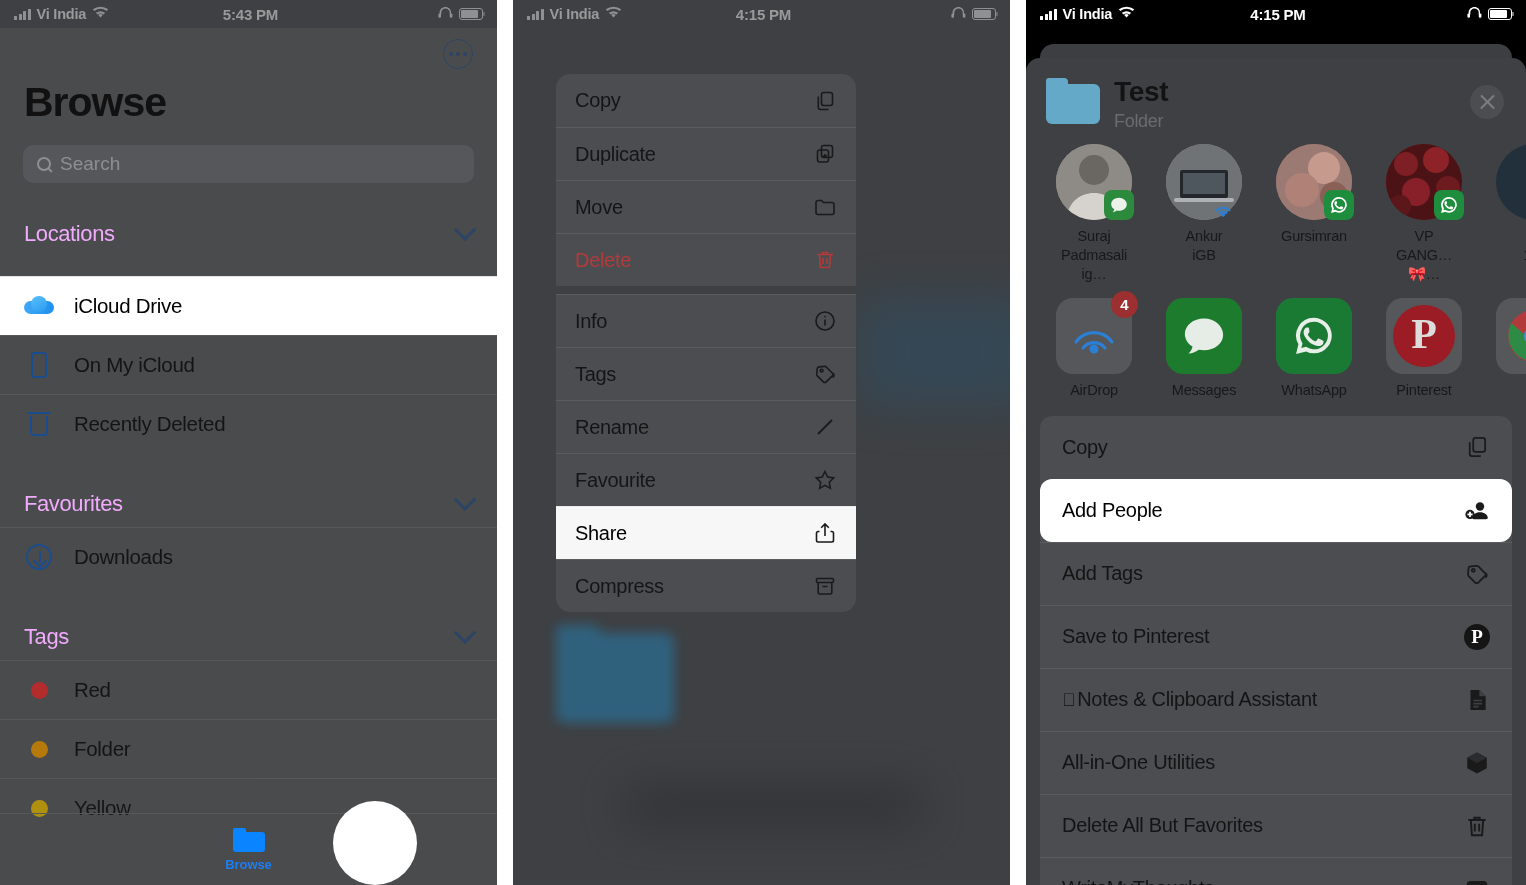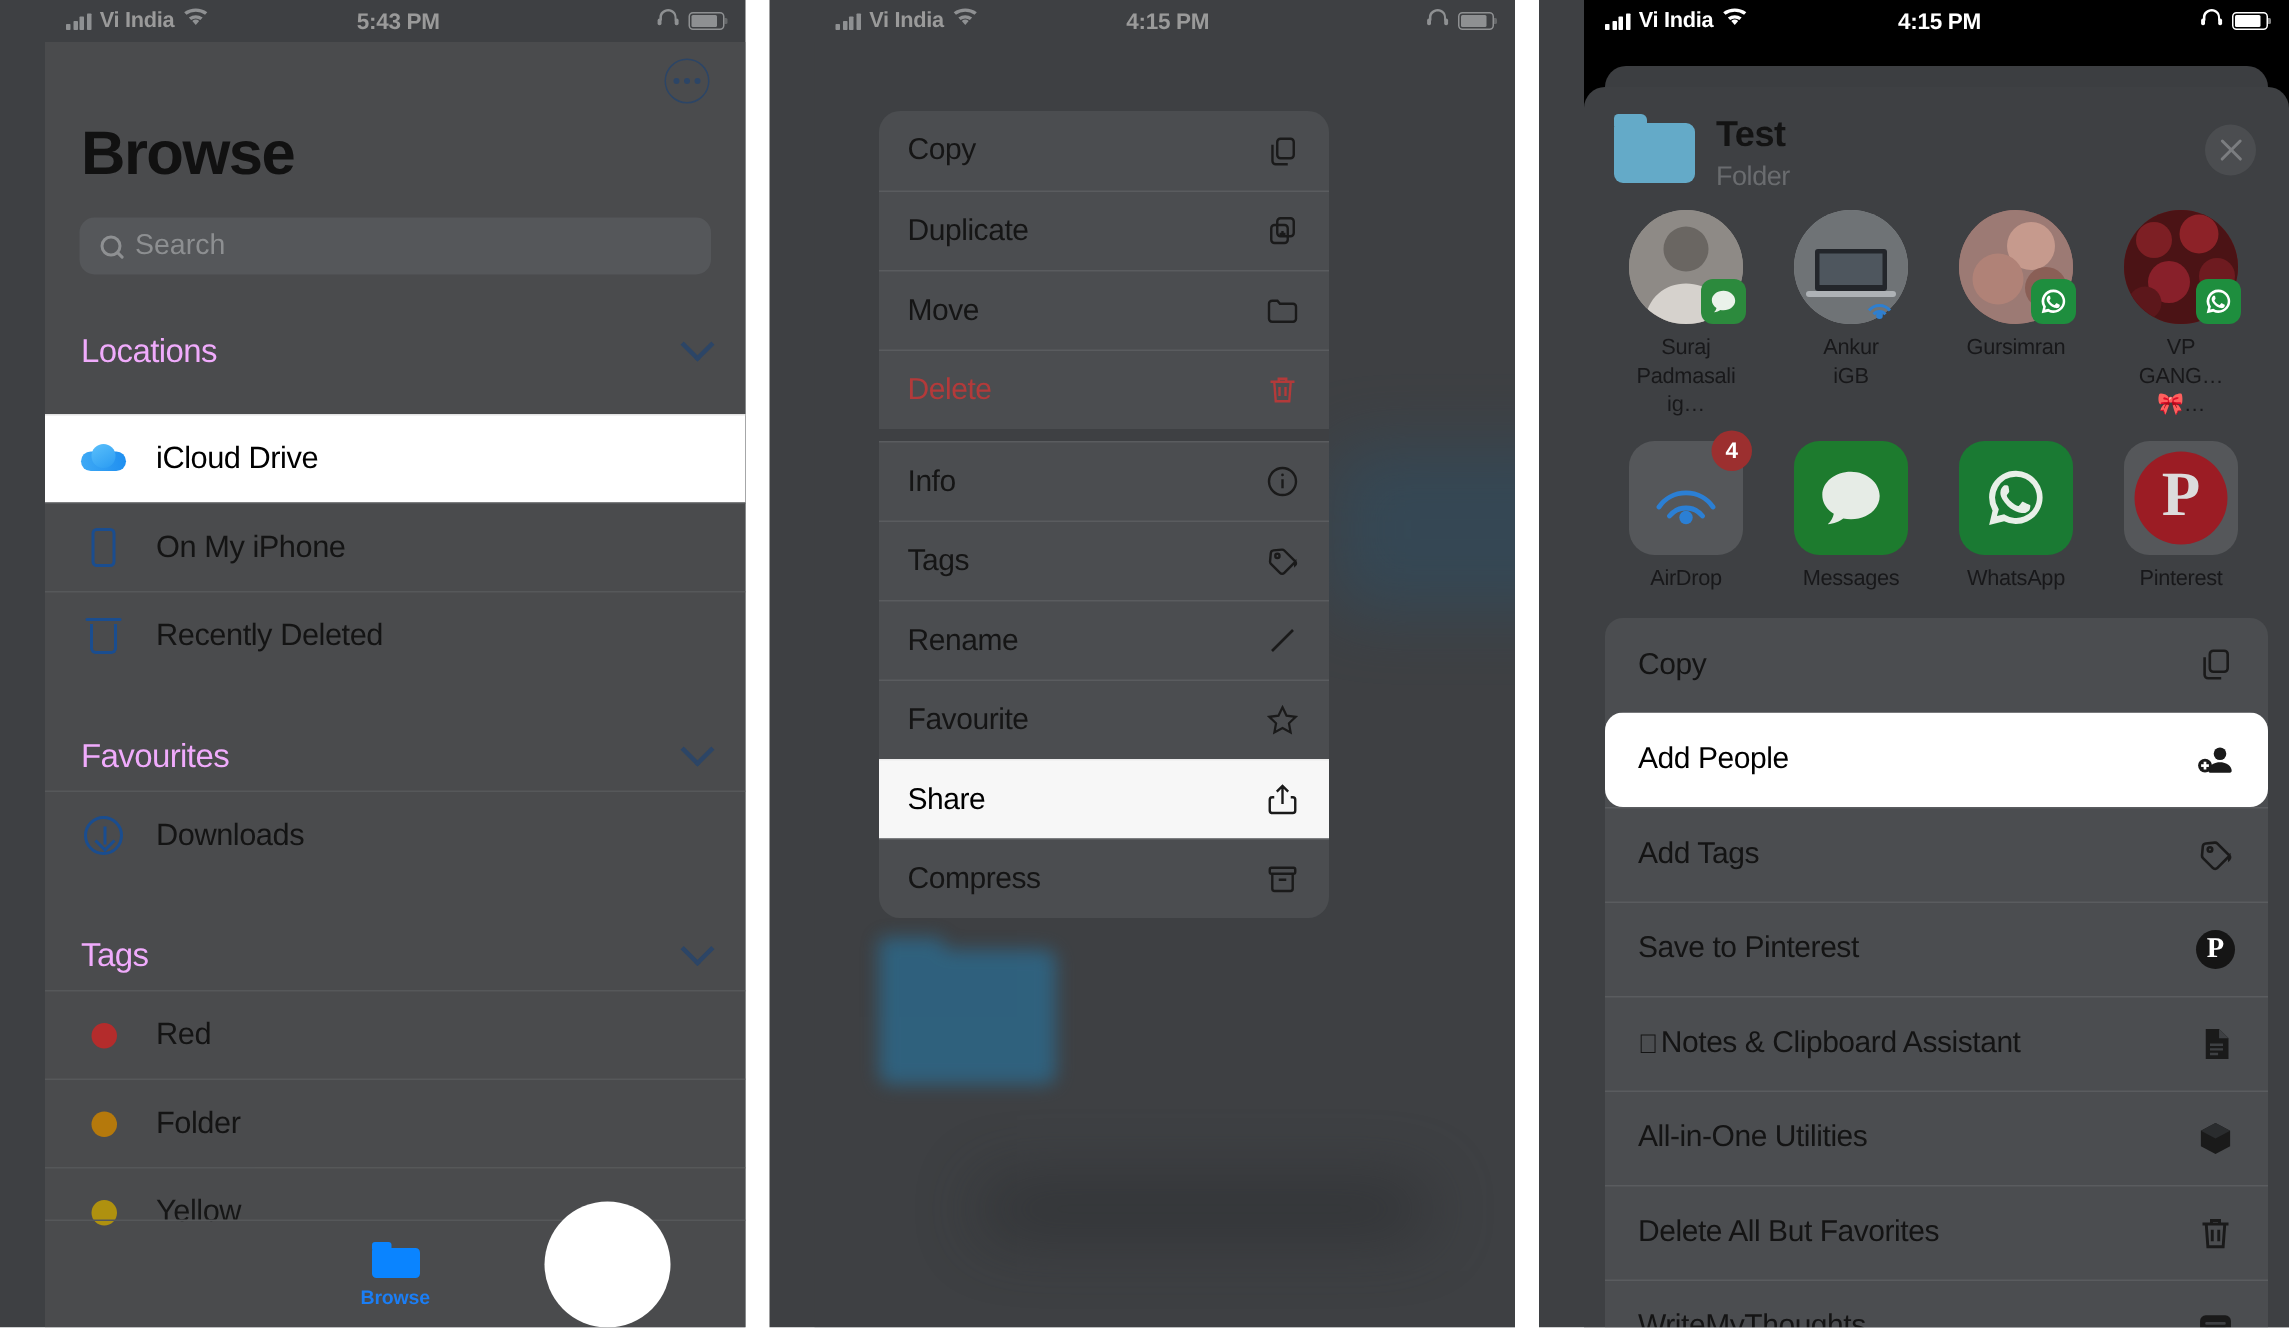--- a/index.html
+++ b/index.html
@@ -6,21 +6,21 @@
   * { box-sizing: border-box; margin: 0; padding: 0; }
   html, body {
     width: 1526px; height: 885px;
     background: #ffffff;
     font-family: "Liberation Sans", sans-serif;
     overflow: hidden;
   }
   .stage { position: relative; width: 1526px; height: 885px; display: flex; background: #fff; }
 
   
-  .panel { position: relative; height: 885px; overflow: hidden; background: #3e4043; padding-left: 30px; }
+  .panel { position: relative; height: 885px; overflow: hidden; background: #3e4043; }
   .p1 { width: 497px; }
   .gap { width: 16px; height: 885px; background: #ffffff; flex: 0 0 16px; }
   .p2 { width: 497px; }
   .p3 { width: 500px; }
 
   
 
   
   .statusbar {
     position: relative; height: 28px; width: 100%;
@@ -139,21 +139,21 @@
 
   
   .p3-body { position:relative; height:857px; background:#000; overflow:hidden; }
   .sheet-back { position:absolute; left:14px; top:16px; right:14px; height:60px;
     background:#3c3e41; border-radius:14px 14px 0 0; }
   .sheet { position:absolute; left:0; right:0; top:30px; bottom:0;
     background:#3e4043; border-radius:14px 14px 0 0; }
   .sheet-head { display:flex; align-items:center; padding:18px 20px 14px 20px; gap:14px; position:relative;}
   .sh-folder { width:54px;height:40px;background:#64aac8;border-radius:3px 6px 6px 6px;position:relative;flex:none;}
   .sh-folder::before{content:"";position:absolute;left:0;top:-6px;width:22px;height:8px;background:#64aac8;border-radius:3px 4px 0 0;}
-  .sh-title { font-size:24px; font-weight:bold; color:#131313; letter-spacing:-0.3px; }
+  .sh-title { font-size:28px; font-weight:bold; color:#131313; letter-spacing:-0.3px; }
   .sh-sub { font-size:18px; color:#6a6c6f; margin-top:3px; letter-spacing:-0.3px;}
   .close-btn { position:absolute; right:22px; top:50%; transform:translateY(-50%);
     width:34px;height:34px;border-radius:50%;background:#4b4d50;
     display:flex;align-items:center;justify-content:center; }
   .close-btn::before,.close-btn::after{content:"";position:absolute;width:19px;height:2.2px;background:#7b7d80;border-radius:2px;}
   .close-btn::before{transform:rotate(45deg);} .close-btn::after{transform:rotate(-45deg);}
 
   .contacts { display:flex; gap:26px; padding:0 26px; margin-top:-2px; }
   .contact { width:84px; flex:none; display:flex; flex-direction:column; align-items:center; }
   .c-av { width:76px;height:76px;border-radius:50%;position:relative;overflow:visible; }
@@ -244,21 +244,21 @@
       <div class="row hl">
         <span class="ic">
             <span class="icon-cloud"></span>
           </span>
         <span class="lbl">iCloud Drive</span>
       </div>
       <div class="row">
         <span class="ic">
             <span class="icon-phone"></span>
           </span>
-        <span class="lbl">On My iPhone</span>
+        <span class="lbl">On My iCloud</span>
       </div>
       <div class="row">
         <span class="ic">
             <span class="icon-trash">
               <i class="lid"></i>
               <i class="bin"></i>
             </span>
           </span>
         <span class="lbl">Recently Deleted</span>
       </div>

